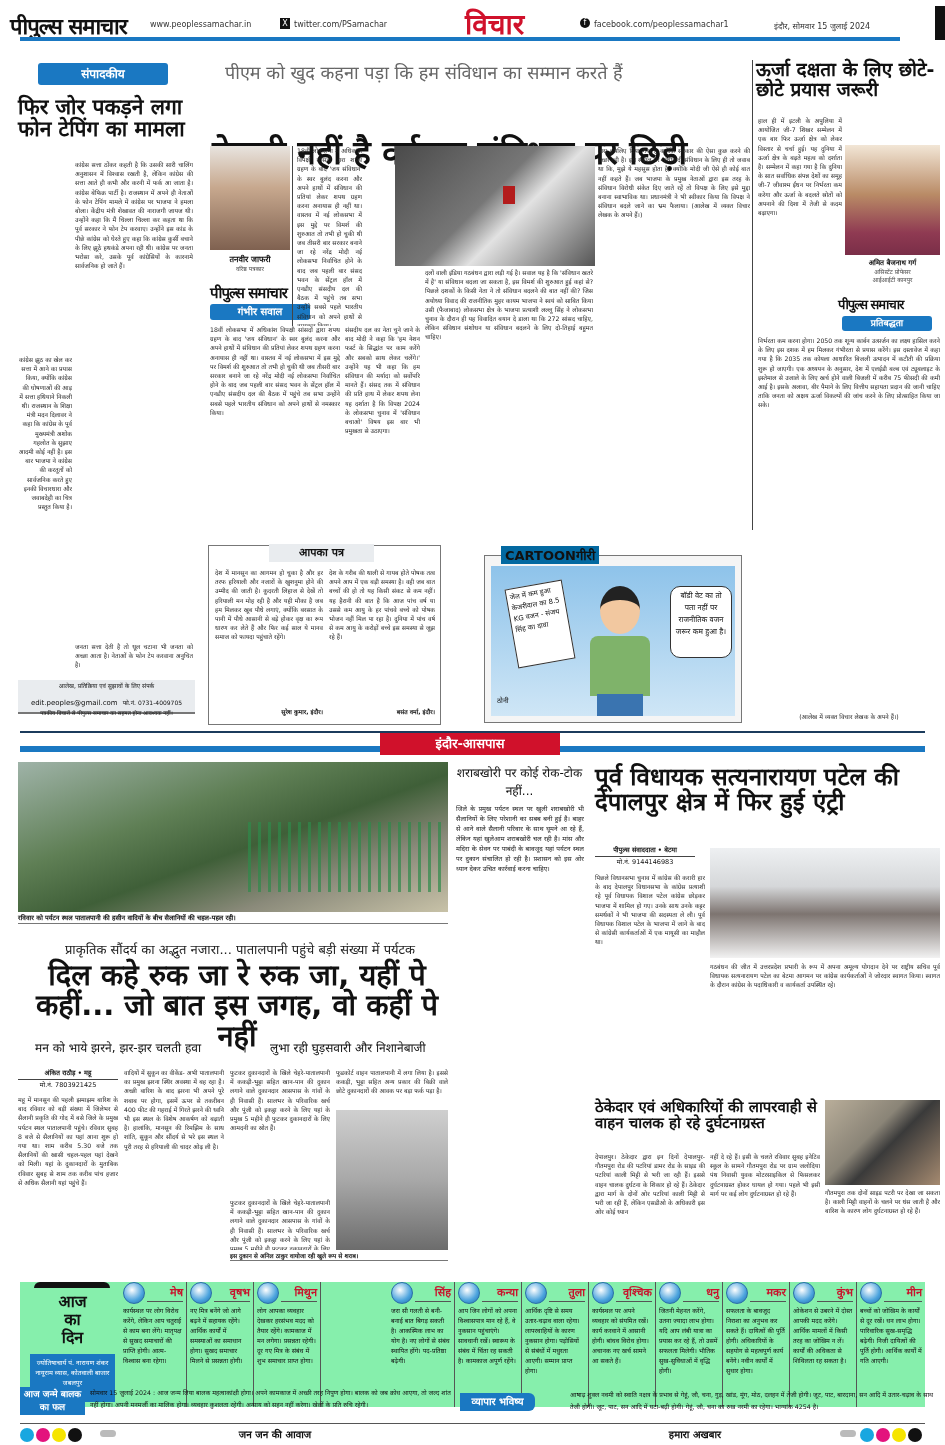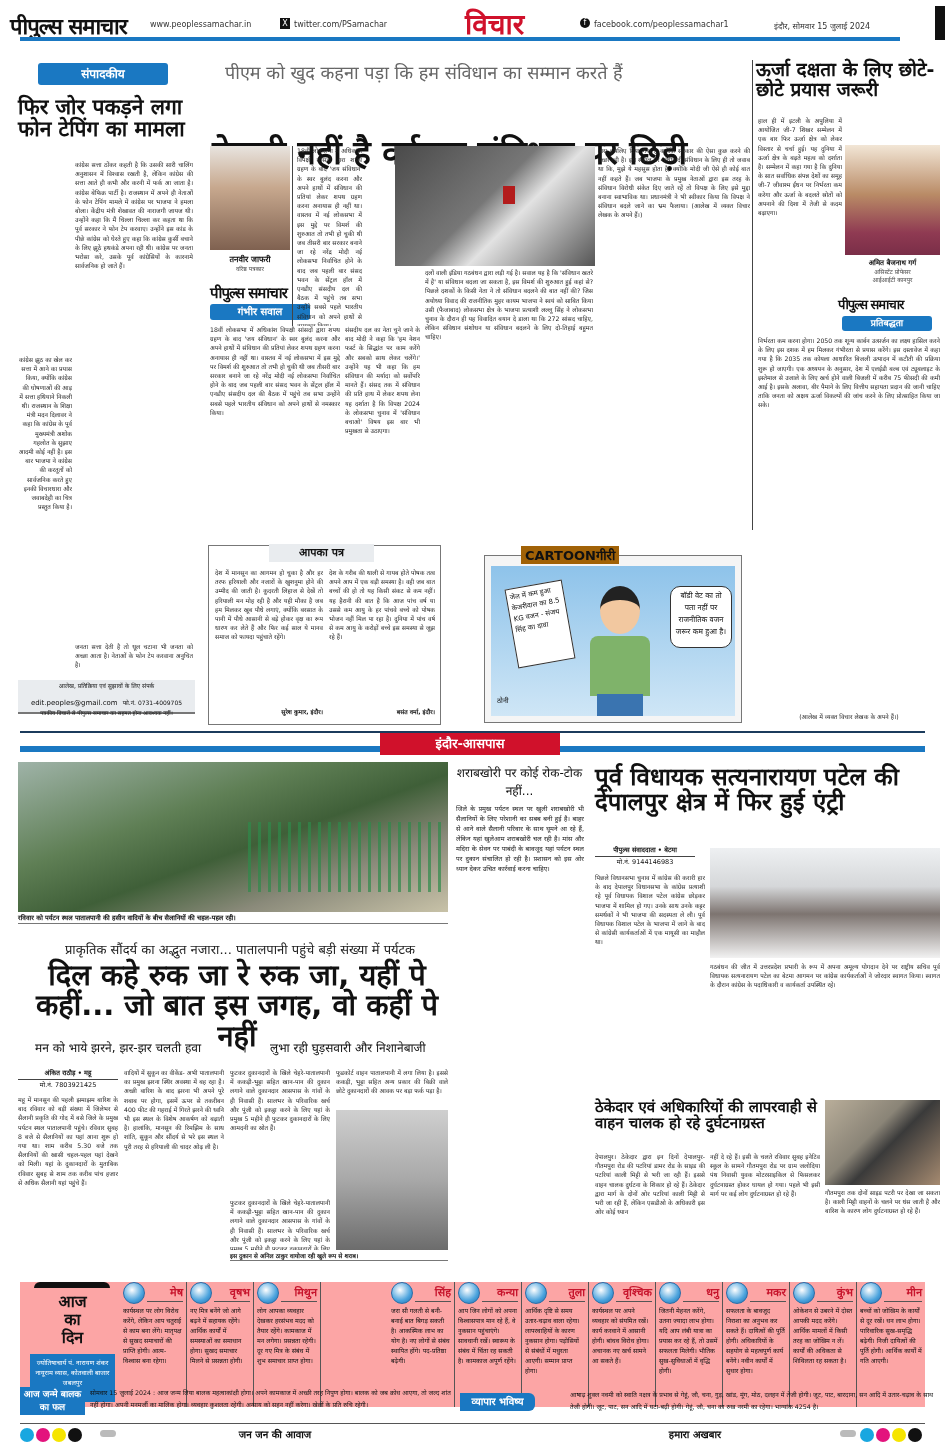--- a/index.html
+++ b/index.html
@@ -11,21 +11,21 @@
 .pg{background:#111;color:#fff;font-weight:bold;font-size:20px;text-align:center;line-height:30px}
 .section-title{color:#d0112b;font-weight:bold;font-size:28px}
 .col{font-size:6.2px;line-height:9.2px;color:#222;text-align:justify;overflow:hidden}
 .bluebox{background:#1a78c2;color:#fff;text-align:center;border-radius:3px;font-weight:bold}
 .photo{background:#8a8f8f;overflow:hidden}
 .hl{font-weight:bold;color:#111;line-height:1.05}
 .sub-hl{color:#555;font-size:24px}
 .vline{border-left:1px solid #444}
 .frame{border:1px solid #777}
 .graybg{background:#e9ecef}
-.zod{top:1282px;height:125px;background:#fca5a5}
+.zod{top:1282px;height:125px;background:#86efac}
 .zcell{position:absolute;top:0;height:125px;border-right:1px solid #555;padding:2px 3px}
 .zcell .zname{color:#c7152d;font-weight:bold;font-size:11px;text-align:right;border-bottom:1px solid #555;height:18px;margin-left:24px}
 .zcell .zicon{position:absolute;left:3px;top:0;width:22px;height:22px;border-radius:50%;background:radial-gradient(circle at 40% 35%,#fff,#4ba3dd 60%,#1d6aa8);border:1px solid #2a6da8}
 .zcell .ztext{font-size:6.3px;line-height:10px;color:#111;margin-top:4px}
 .footer-dot{width:14px;height:14px;border-radius:50%;display:inline-block;margin-right:2px}
 </style>
 </head>
 <body>
 
 <div class="abs" style="left:10px;top:6px;width:925px;height:40px;">
@@ -86,29 +86,29 @@
 
 <div class="abs frame" style="left:208px;top:545px;width:233px;height:180px;">
   <div class="abs graybg" style="left:60px;top:-2px;width:105px;height:18px;text-align:center;font-weight:bold;font-size:11px;line-height:18px;">आपका पत्र</div>
   <div class="abs col" style="left:6px;top:22px;width:108px;height:130px;">देश में मानसून का आगमन हो चुका है और हर तरफ हरियाली और नजारों के खुशनुमा होने की उम्मीद की जाती है। कुदरती लिहाज से देखें तो हरियाली मन मोह रही है और यही मौका है जब हम मिलकर खूब पौधे लगाएं, क्योंकि बरसात के पानी में पौधे आसानी से बड़े होकर वृक्ष का रूप धारण कर लेते हैं और फिर कई साल ये मानव समाज को फायदा पहुंचाते रहेंगे।</div>
   <div class="abs" style="left:6px;top:162px;width:108px;font-size:6px;text-align:right;font-weight:bold;">सुरेश कुमार, इंदौर।</div>
   <div class="abs col" style="left:120px;top:22px;width:106px;height:130px;">देश के गरीब की थाली से गायब होते पोषक तत्व अपने आप में एक बड़ी समस्या है। वही जब बात बच्चों की हो तो यह किसी संकट से कम नहीं। यह हैरानी की बात है कि आज पांच वर्ष या उससे कम आयु के हर पांचवे बच्चे को पोषक भोजन नहीं मिल पा रहा है। दुनिया में पांच वर्ष से कम आयु के करोड़ों बच्चे इस समस्या से जूझ रहे हैं।</div>
   <div class="abs" style="left:120px;top:162px;width:106px;font-size:6px;text-align:right;font-weight:bold;">बसंत वर्मा, इंदौर।</div>
 </div>
 
 <div class="abs frame" style="left:484px;top:555px;width:258px;height:168px;background:#f5f5f5;">
-  <div class="abs" style="left:36px;top:-10px;background:#a16207;padding:0 4px;font-weight:bold;font-size:13px;">CARTOONगीरी</div>
+  <div class="abs" style="left:16px;top:-10px;background:#0369a1;padding:0 4px;font-weight:bold;font-size:13px;">CARTOONगीरी</div>
   <div class="abs" style="left:6px;top:10px;width:244px;height:150px;background:linear-gradient(180deg,#8ec3ea,#cfe6f6);"></div>
   <div class="abs" style="left:26px;top:28px;width:58px;height:80px;background:#fff;border:1px solid #333;font-size:7px;line-height:11px;padding:3px;transform:rotate(-10deg);">जेल में कम हुआ केजरीवाल का 8.5 KG वजन - संजय सिंह का दावा</div>
   <div class="abs" style="left:100px;top:30px;width:70px;height:130px;">
     <div class="abs" style="left:15px;top:0;width:40px;height:48px;border-radius:50%;background:#f2c8a0;border-top:14px solid #222;"></div>
     <div class="abs" style="left:5px;top:50px;width:60px;height:60px;background:#7fb36a;border-radius:8px 8px 0 0;"></div>
     <div class="abs" style="left:12px;top:108px;width:46px;height:22px;background:#3a74b0;"></div>
   </div>
-  <div class="abs" style="left:185px;top:30px;width:62px;height:62px;background:#fff;border:1px solid #333;border-radius:10px;font-size:7.5px;line-height:12px;padding:3px;text-align:center;">बॉडी वेट का तो पता नहीं पर राजनीतिक वजन जरूर कम हुआ है।</div>
+  <div class="abs" style="left:185px;top:30px;width:62px;height:72px;background:#fff;border:1px solid #333;border-radius:10px;font-size:7.5px;line-height:12px;padding:3px;text-align:center;">बॉडी वेट का तो पता नहीं पर राजनीतिक वजन जरूर कम हुआ है।</div>
   <div class="abs" style="left:12px;top:140px;font-size:7px;">ठोनी</div>
 </div>
 
 <div class="abs" style="left:20px;top:731px;width:905px;height:2px;background:#1b3b5c;"></div>
 <div class="abs blue-rule" style="left:20px;top:746px;width:905px;height:6px;"></div>
 <div class="abs" style="left:380px;top:733px;width:180px;height:22px;background:#d0112b;color:#fff;text-align:center;font-size:13px;line-height:22px;font-weight:bold;">इंदौर-आसपास</div>
 
 <div class="abs photo" style="left:18px;top:762px;width:430px;height:150px;background:linear-gradient(160deg,#9fb3a8 0%,#5f7f55 35%,#3f5f38 55%,#8a8a7a 75%,#c8c2a8 100%);">
   <div class="abs" style="left:230px;top:60px;width:200px;height:70px;background:repeating-linear-gradient(90deg,#2e8a4a 0 3px,transparent 3px 10px);opacity:0.7;"></div>
 </div>

